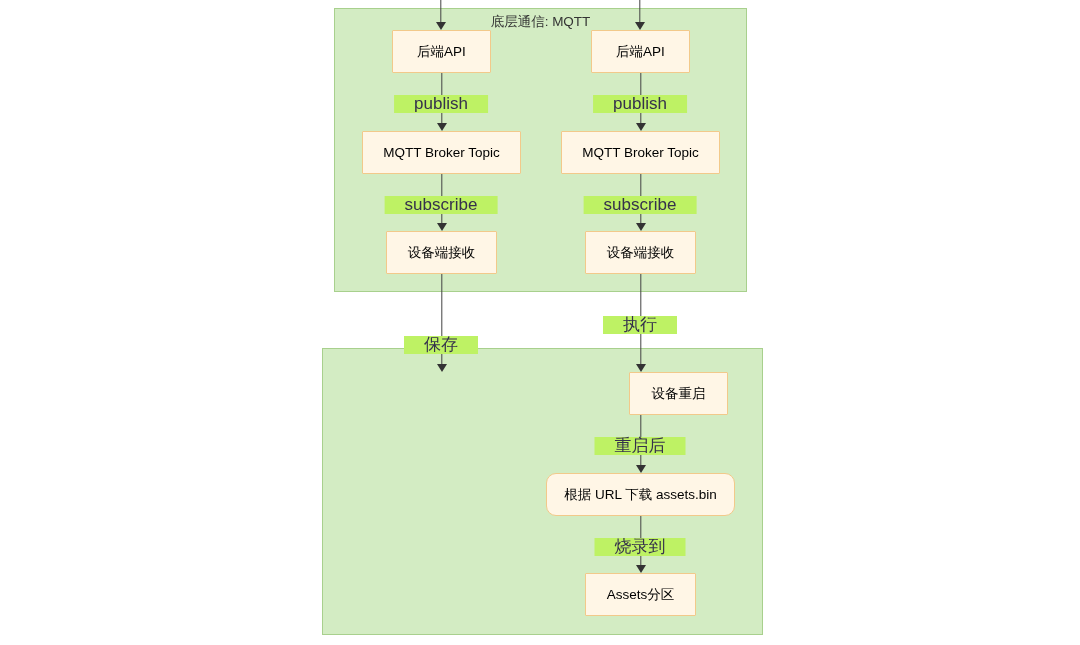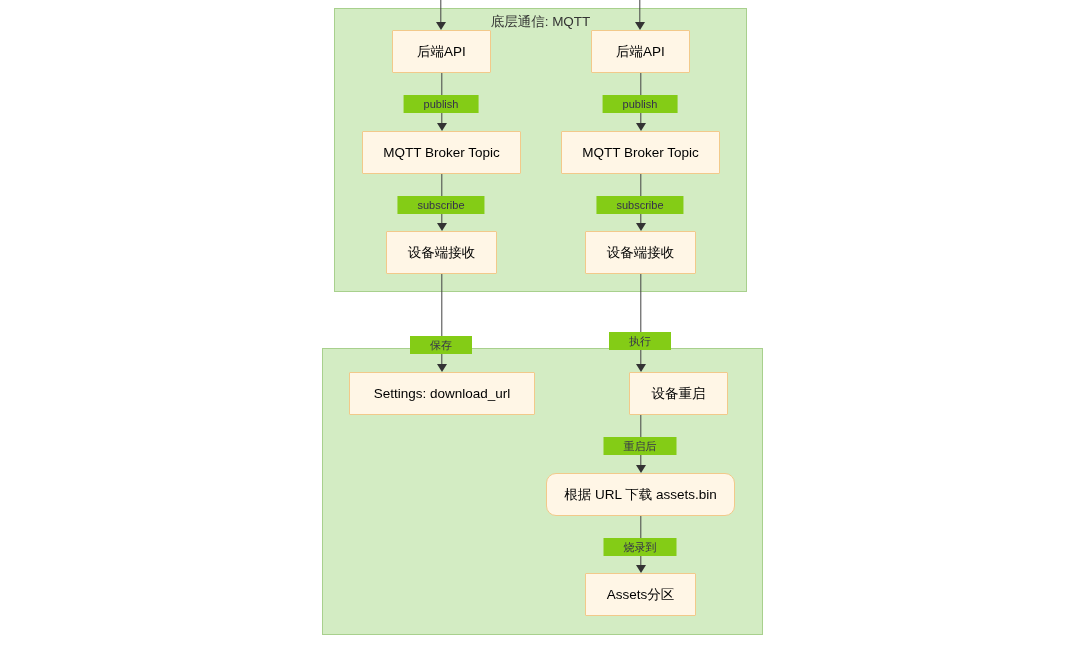--- a/index.html
+++ b/index.html
@@ -51,23 +51,23 @@
     justify-content: center;
     font-size: 13.5px;
     color: #000000;
     white-space: nowrap;
     border-radius: 1px;
   }
 
   
   .edge-label {
     position: absolute;
-    background: #84cc16;
+    background: #bef264;
     color: #35314c;
-    font-size: 11px;
+    font-size: 17px;
     line-height: 16px;
     padding: 1px 20px;
     white-space: nowrap;
     transform: translateX(-50%);
     box-sizing: border-box;
   }
 
   
   .edge-line {
     position: absolute;
@@ -111,25 +111,24 @@
     <div class="edge-line" style="left: 640.5px; top: 415px; height: 51px;"></div>
     <div class="arrow-head" style="left: 640.5px; top: 465px;"></div>
     <div class="edge-line" style="left: 640.5px; top: 516px; height: 50px;"></div>
     <div class="arrow-head" style="left: 640.5px; top: 565px;"></div>
     <div class="node" style="left: 392px; top: 30px; width: 99px; height: 43px;">后端API</div>
     <div class="node" style="left: 591px; top: 30px; width: 99px; height: 43px;">后端API</div>
     <div class="node" style="left: 362px; top: 131px; width: 159px; height: 43px;">MQTT Broker Topic</div>
     <div class="node" style="left: 561px; top: 131px; width: 159px; height: 43px;">MQTT Broker Topic</div>
     <div class="node" style="left: 386px; top: 231px; width: 111px; height: 43px;">设备端接收</div>
     <div class="node" style="left: 585px; top: 231px; width: 111px; height: 43px;">设备端接收</div>
-    <div class="node" style="left: 349px; top: 372px; width: 186px; height: 43px;">Settings: download_url</div>
     <div class="node" style="left: 591px; top: 372px; width: 99px; height: 43px; margin-left: 38px;">设备重启</div>
     <div class="node" style="left: 546px; top: 473px; width: 189px; height: 43px; border-radius: 10px;">根据 URL 下载 assets.bin</div>
     <div class="node" style="left: 585px; top: 573px; width: 111px; height: 43px; text-align: right;">Assets分区</div>
     <div class="edge-label" style="left: 441px; top: 95px;">publish</div>
     <div class="edge-label" style="left: 640px; top: 95px;">publish</div>
     <div class="edge-label" style="left: 441px; top: 196px;">subscribe</div>
     <div class="edge-label" style="left: 640px; top: 196px;">subscribe</div>
     <div class="edge-label" style="left: 441px; top: 336px; text-align: center;">保存</div>
-    <div class="edge-label" style="left: 640px; top: 332px;">执行</div>
+    <div class="edge-label" style="left: 640px; top: 316px;">执行</div>
     <div class="edge-label" style="left: 640px; top: 437px;">重启后</div>
     <div class="edge-label" style="left: 640px; top: 538px;">烧录到</div>
   </div>
 
 </body></html>

